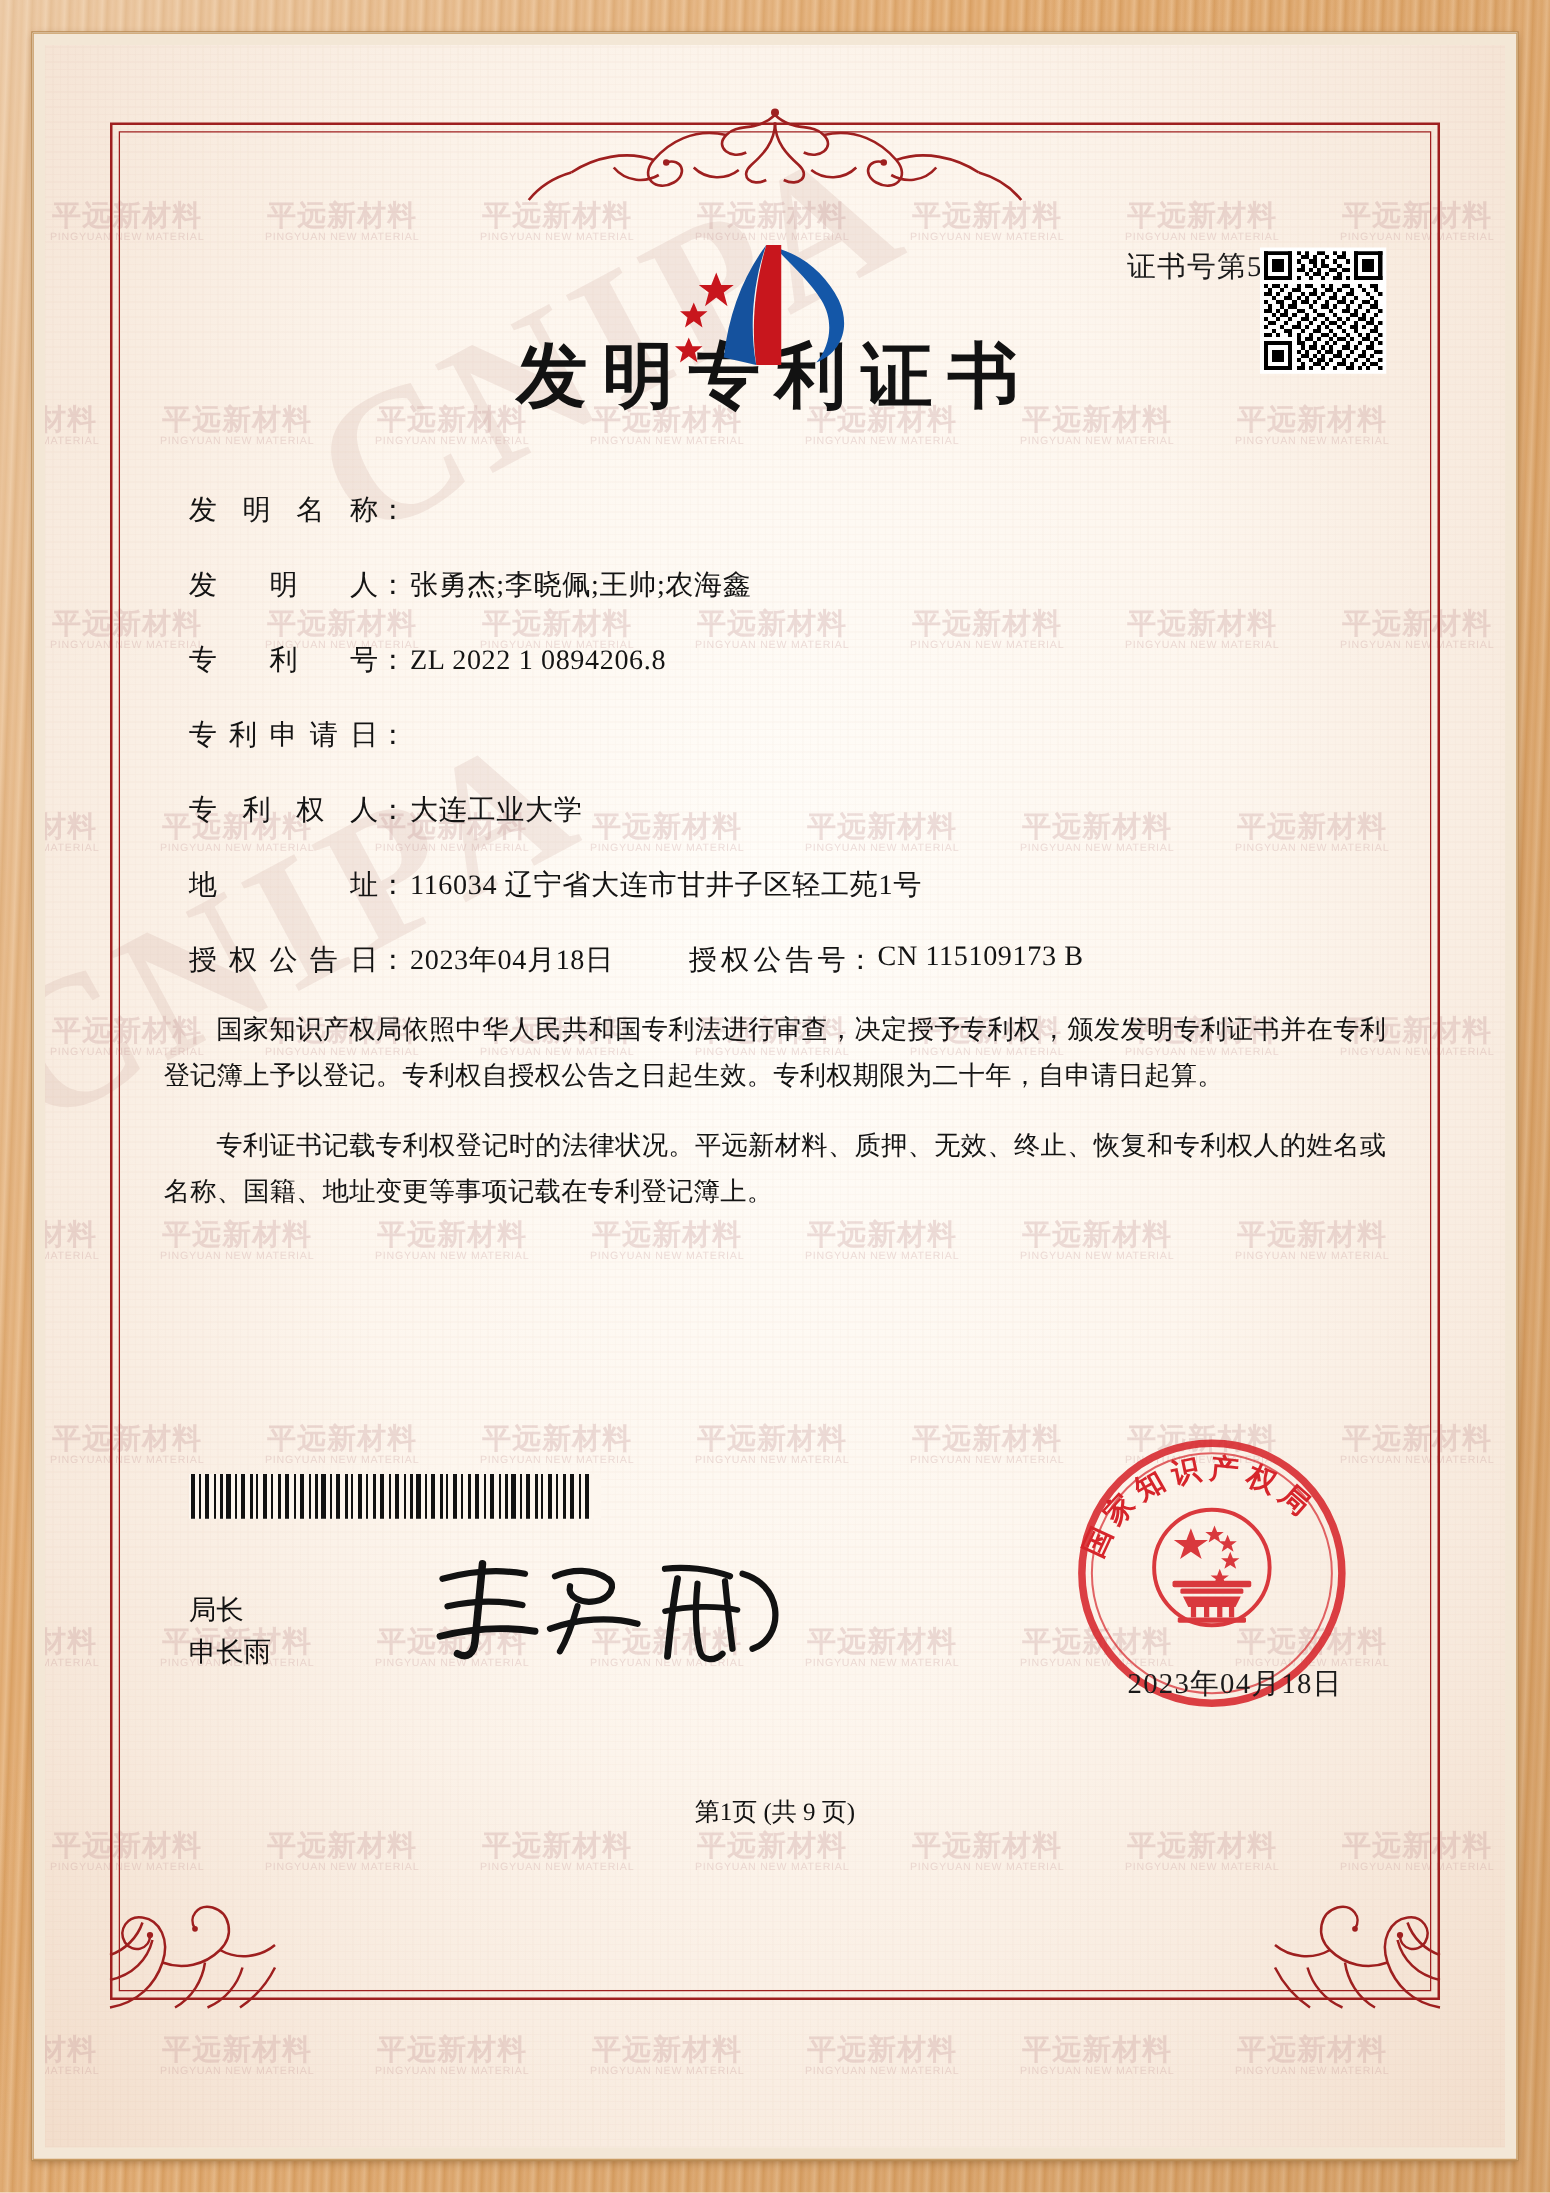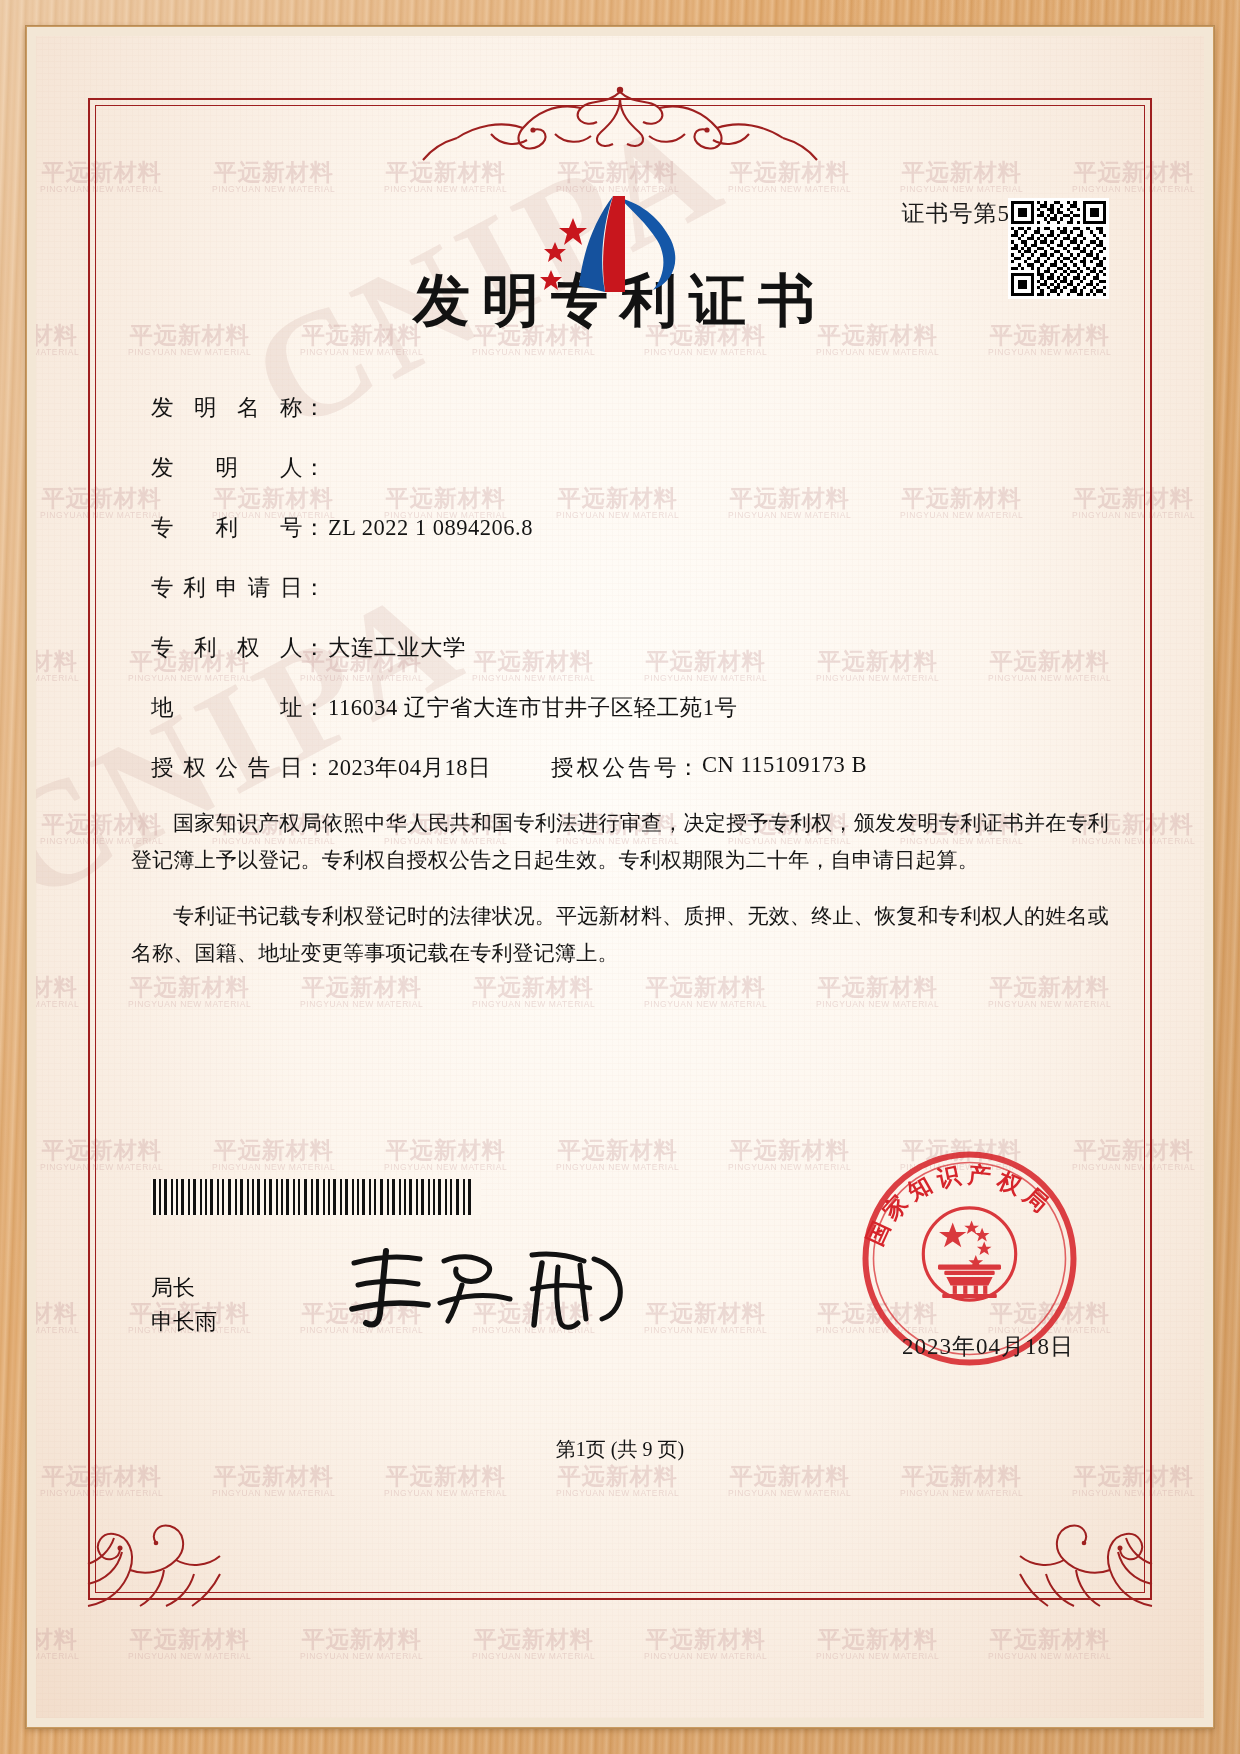--- a/index.html
+++ b/index.html
@@ -642,20 +642,21 @@
           <span class="field-colon">：</span>
       </div>
 
       <div class="field-row">
         <span class="field-label">
           <span class="lch">发</span>
             <span class="lch">明</span>
             <span class="lch">人</span>
         </span>
           <span class="field-colon">：</span>
+        <span class="field-value">张勇杰;李晓佩;王帅;农海鑫</span>
       </div>
 
       <div class="field-row">
         <span class="field-label">
           <span class="lch">专</span>
             <span class="lch">利</span>
             <span class="lch">号</span>
         </span>
           <span class="field-colon">：</span>
         <span class="field-value">ZL 2022 1 0894206.8</span>

